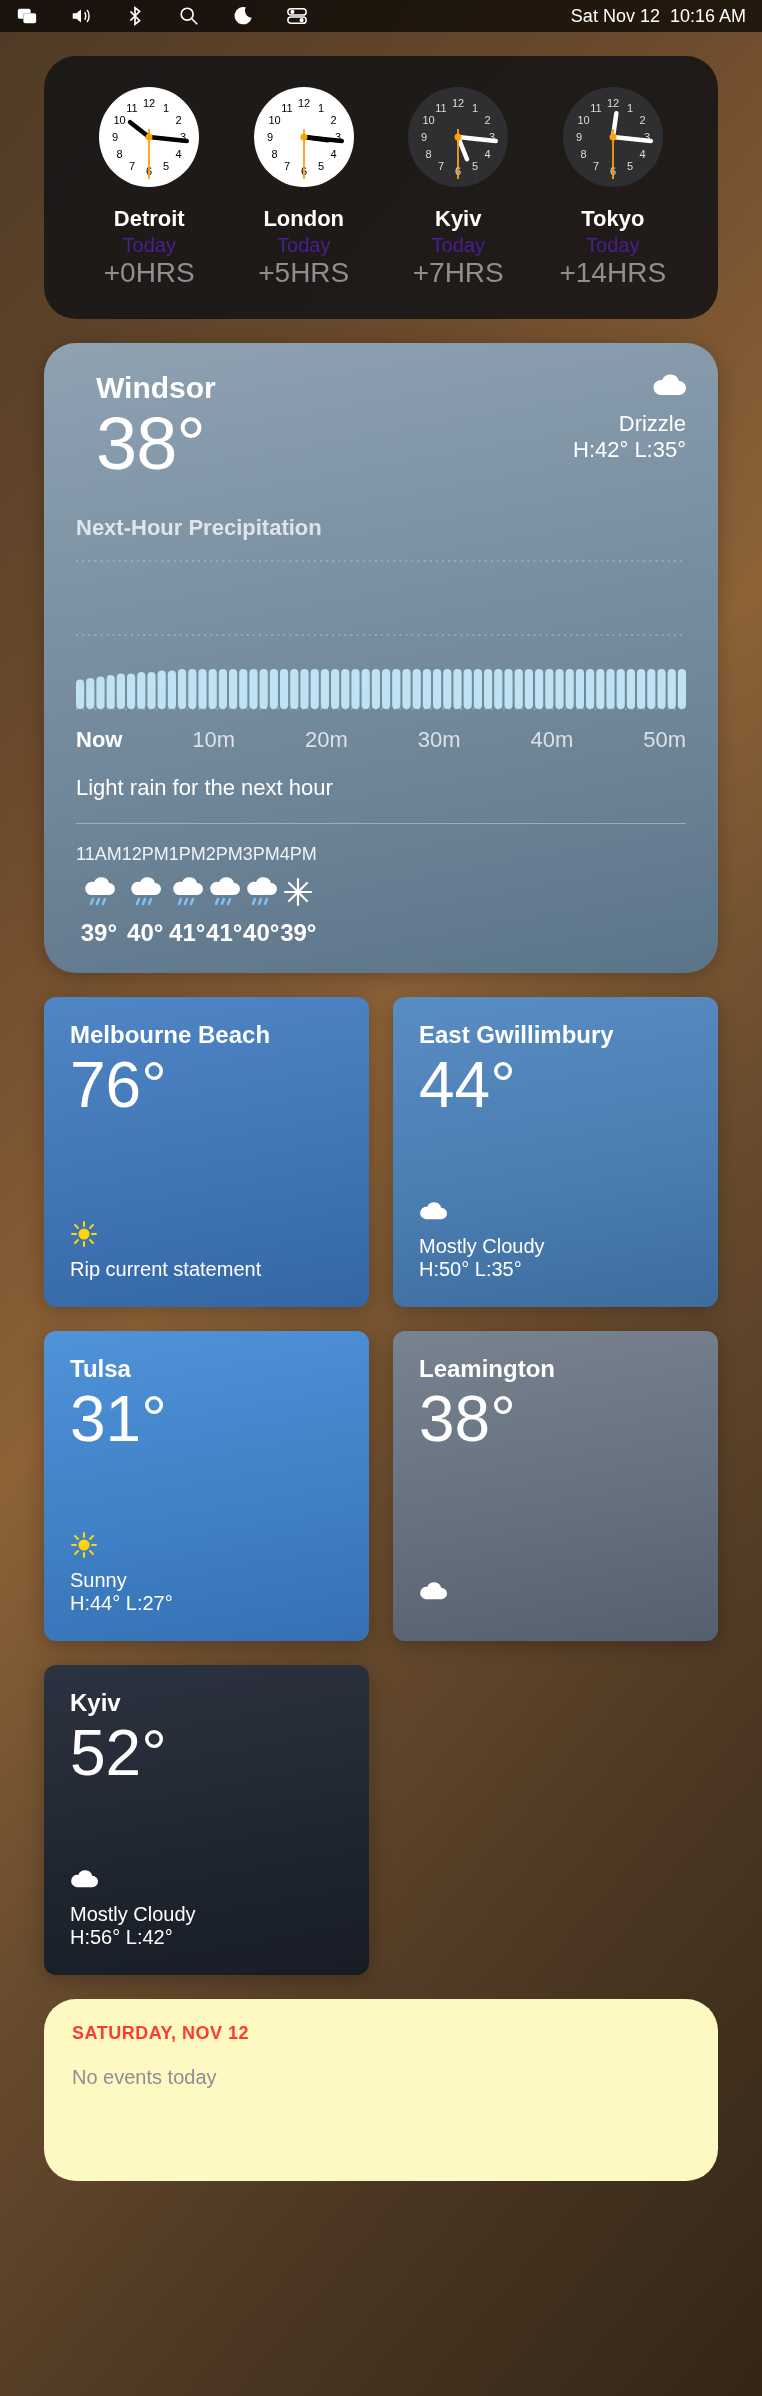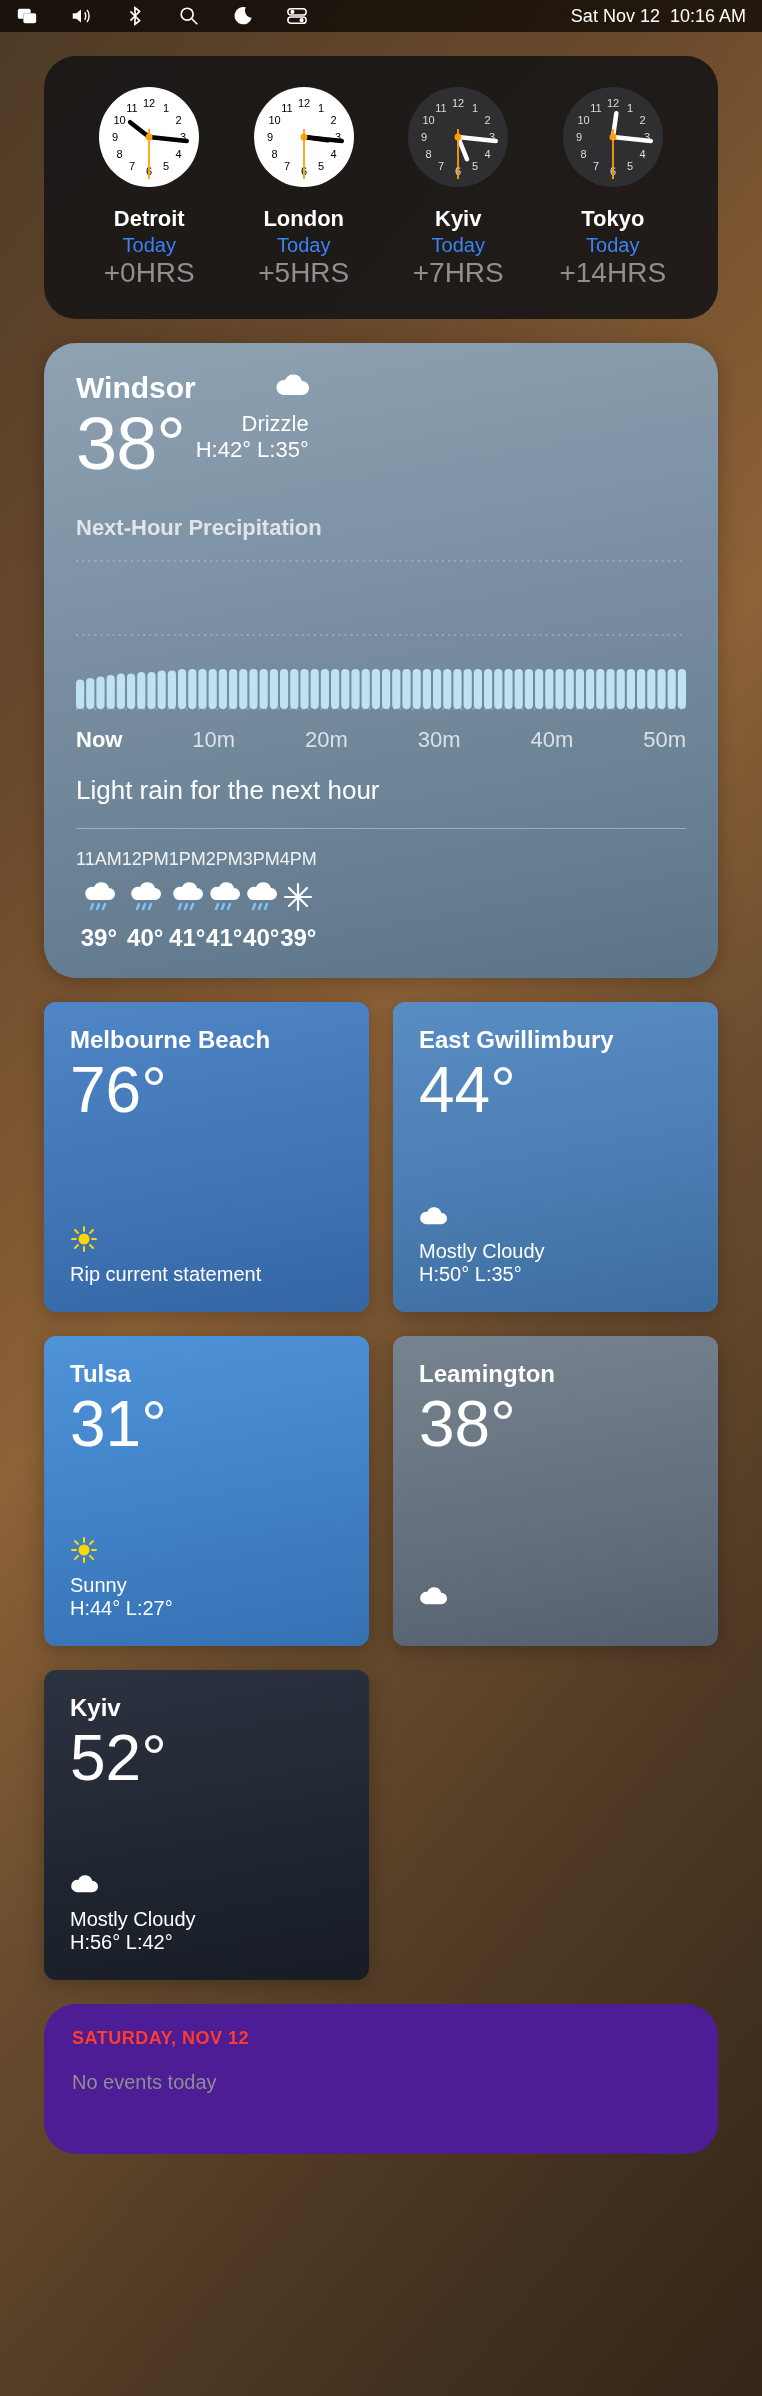--- a/index.html
+++ b/index.html
@@ -31,41 +31,41 @@
   
   .card-dark {
     background: rgba(20,20,22,0.88);
     border-radius: 32px;
     padding: 26px 28px 30px;
     display: flex; justify-content: space-between;
   }
   .clock-col { text-align: center; width: 25%; }
   .clock-face { margin: 0 auto 14px; display:block; }
   .clock-city { font-size: 22px; font-weight: 600; }
-  .clock-day  { font-size: 20px; color: #3b82f6; margin-top: 2px; }
+  .clock-day  { font-size: 20px; color: #4c1d95; margin-top: 2px; }
   .clock-off  { font-size: 28px; color: #8e8e93; }
 
   
   .card-weather-big {
     border-radius: 32px;
     padding: 28px 32px 26px;
     background: linear-gradient(170deg,#8ea2b2 0%,#7d92a4 35%,#6c8396 70%,#5c7488 100%);
     box-shadow: 0 4px 20px rgba(0,0,0,0.25);
   }
-  .wb-head { display:flex; justify-content:flex-start; }
+  .wb-head { display:flex; justify-content:space-between;margin-left:20px; }
   .wb-city { font-size: 30px; font-weight: 600; }
   .wb-temp { font-size: 74px; font-weight: 300; line-height: 1; letter-spacing: -1px; margin-top:2px;}
   .wb-right { text-align: right; }
   .wb-cond { font-size: 22px; font-weight:500; margin-top: 8px;}
   .wb-hl   { font-size: 22px; font-weight:500; }
   .wb-section-title { font-size: 22px; font-weight:600; color: rgba(255,255,255,0.75); margin-top: 34px; }
   .precip-graph { margin-top: 14px; }
   .precip-axis { display:flex; justify-content:space-between; font-size:22px; color:rgba(255,255,255,0.75); margin-top:8px;}
   .precip-axis span:first-child { color:#fff; font-weight:600; }
-  .wb-note { font-size: 26px; font-weight:500; margin-top: 22px; }
+  .wb-note { font-size: 22px; font-weight:500; margin-top: 22px; }
   .wb-hr { border:0; border-top:1px solid rgba(255,255,255,0.35); margin: 22px 0 20px; }
   .wb-hours { display:flex; text-align:center; }
   .wb-hour .h-time { font-size:18px; color:rgba(255,255,255,0.9); }
   .wb-hour .h-icon { margin: 10px 0 6px; }
   .wb-hour .h-temp { font-size:24px; font-weight:600; }
 
   
   .grid2 { display:grid; grid-template-columns:1fr 1fr; gap: 24px; }
   .card-sm {
     border-radius: 12px; padding: 24px 26px 26px;
@@ -82,21 +82,21 @@
   
   .tint-blue   { background: linear-gradient(170deg,#4f86c6 0%,#3f73b4 60%,#3466a4 100%); }
   .tint-blue2  { background: linear-gradient(170deg,#588dc3 0%,#4a7cb1 60%,#3d6c9e 100%); }
   .tint-grey   { background: linear-gradient(170deg,#7e8995 0%,#6c7886 60%,#5d6b7a 100%); }
   .tint-bright { background: linear-gradient(170deg,#4f93d8 0%,#3f7fc4 60%,#3570b3 100%); }
   .tint-dim    { background: linear-gradient(170deg,#77838f 0%,#636f7c 60%,#54606e 100%); }
   .tint-dark   { background: linear-gradient(170deg,#2c3340 0%,#1f2530 60%,#171c25 100%); }
 
   
   .card-cal {
-    background:#4c1d95; border-radius: 32px; padding: 24px 28px 60px; color:#000;
+    background:#fef9c3; border-radius: 32px; padding: 24px 28px 92px; color:#000;
   }
   .cal-date { color:#ff3b30; font-weight:700; font-size:18px; letter-spacing:0.5px; }
   .cal-empty { color:#8e8e93; font-size:20px; margin-top: 22px; }
 
   .icon-cloud svg { width:34px; height:28px; }
   .icon-sm svg { width:28px; height:28px; }
 </style>
 </head>
 <body>
 

